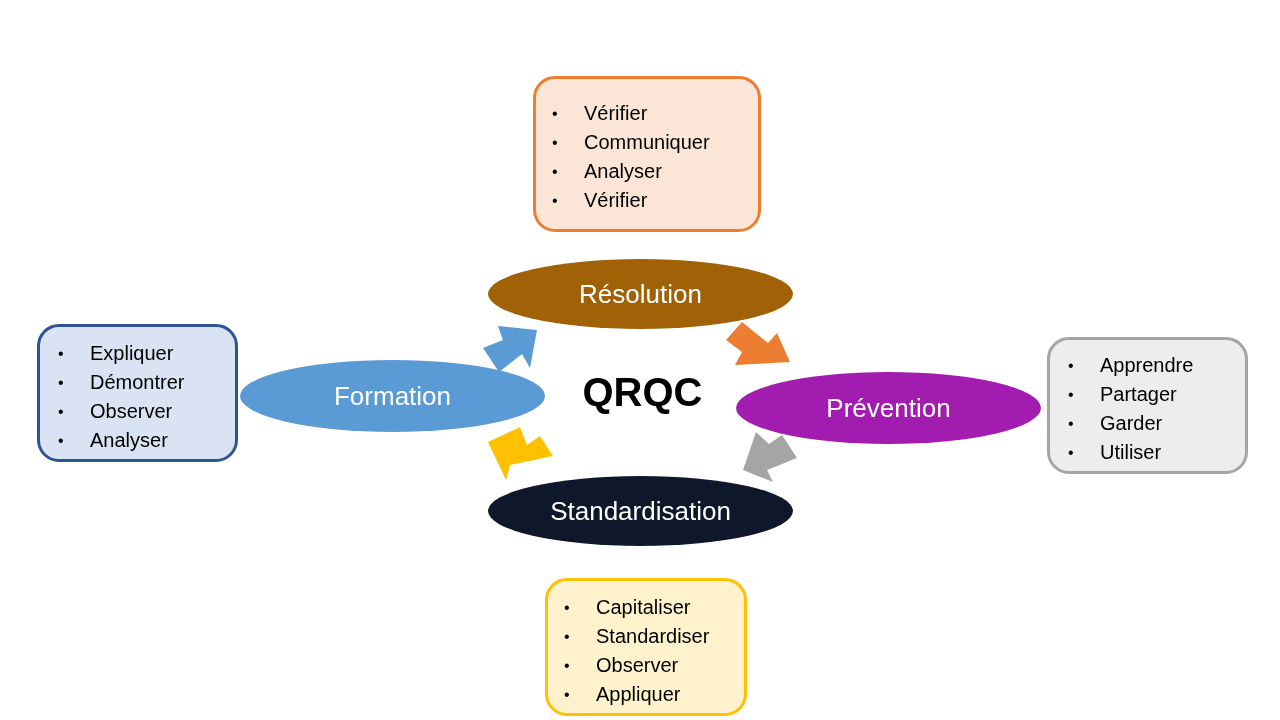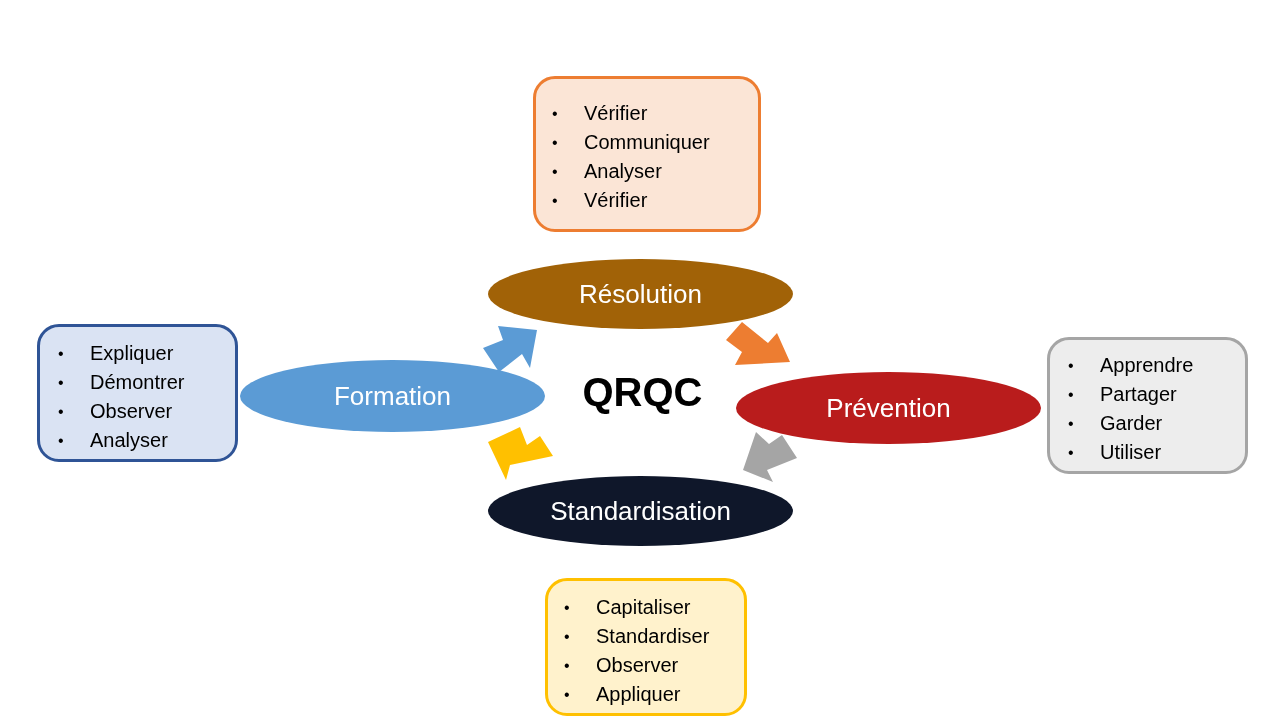--- a/index.html
+++ b/index.html
@@ -82,21 +82,21 @@
 </div>
 
 <div id="box-prevention" class="box">
   <ul>
     <li><span class="bullet">•</span><span>Apprendre</span></li>
     <li><span class="bullet">•</span><span>Partager</span></li>
     <li><span class="bullet">•</span><span>Garder</span></li>
     <li><span class="bullet">•</span><span>Utiliser</span></li>
   </ul>
 </div>
-<div id="ell-prevention" class="ellipse" style="background: #b91c1c; align-items: center;">
+<div id="ell-prevention" class="ellipse" style="background: #a21caf; align-items: center;">
   <span>Prévention</span>
 </div>
 
 <div id="ell-standardisation" class="ellipse" style="background: #0f172a;">
   <span>Standardisation</span>
 </div>
 <div id="box-standardisation" class="box">
   <ul>
     <li><span class="bullet">•</span><span>Capitaliser</span></li>
     <li><span class="bullet">•</span><span>Standardiser</span></li>

